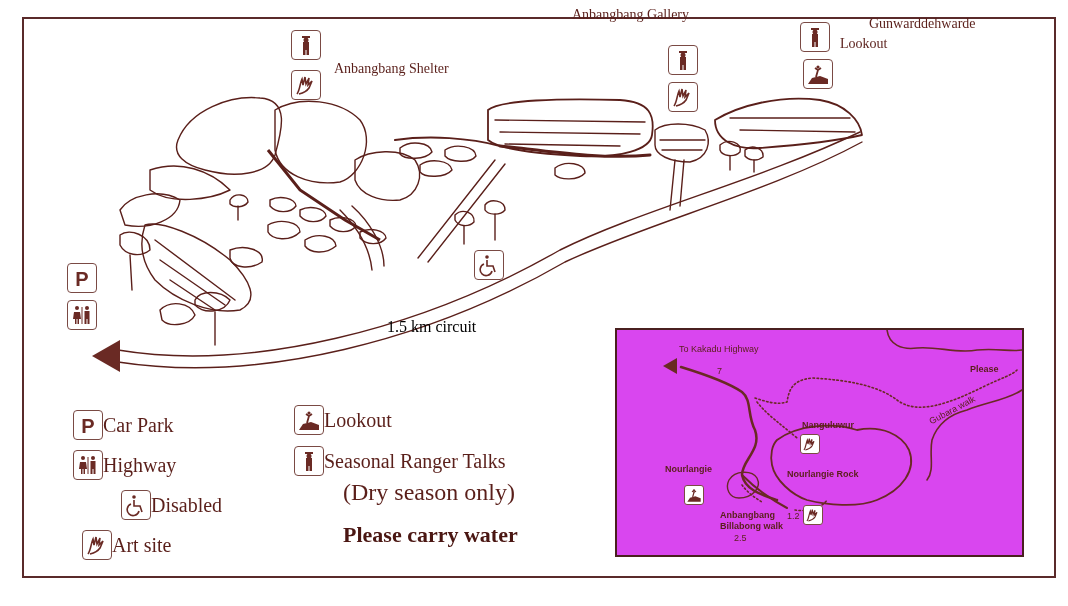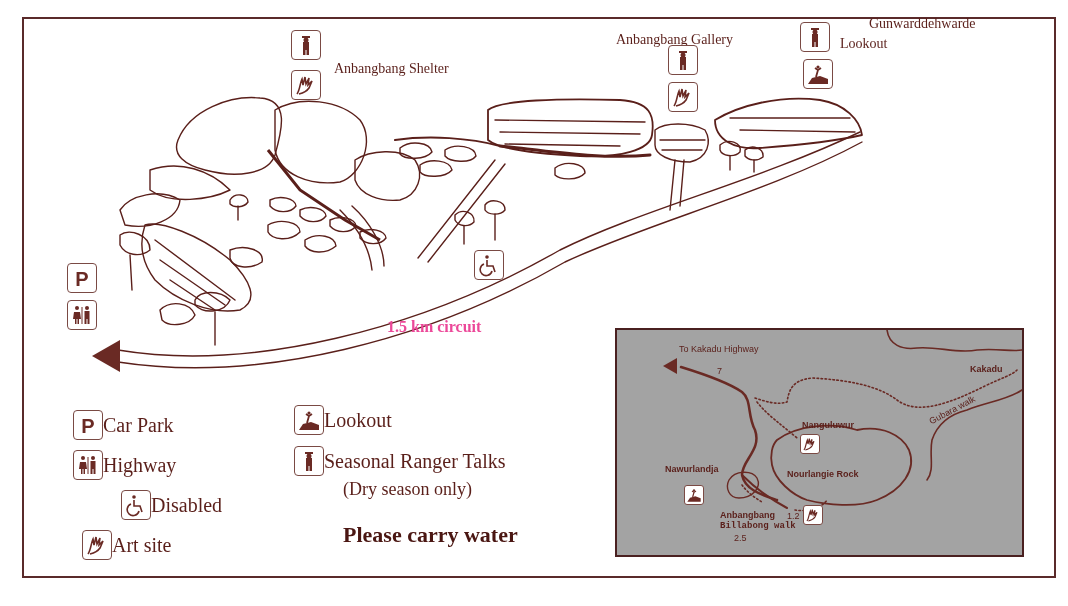--- a/index.html
+++ b/index.html
@@ -9,25 +9,25 @@
            border: 2px solid #5a2a2a; box-sizing: border-box; }
   .map-svg { position: absolute; left: 0; top: 0; width: 1068px; height: 606px; }
   .lbl { position: absolute; font-size: 14px; color: #5a1f1a; white-space: nowrap; line-height: 16px; }
   .icon-box { position: absolute; width: 30px; height: 30px; border: 1.5px solid #7a4a44;
               border-radius: 4px; box-sizing: border-box; background: #fff;
               display: flex; align-items: center; justify-content: center; }
   .icon-box svg { width: 24px; height: 24px; }
   .legend-item { position: absolute; display: flex; align-items: center; }
   .legend-item .icon-box { position: static; }
   .legend-text { font-size: 20px; color: #5a1f1a; margin-left: 0; line-height: 22px; }
-  .legend-sub { position: absolute; font-size: 18px; color: #5a1f1a; }
+  .legend-sub { position: absolute; font-size: 24px; color: #5a1f1a; }
   .warn { position: absolute; font-size: 22px; font-weight: bold; color: #4a1612; }
-  .circuit { position: absolute; font-size: 16px; font-weight: bold; color: #ec4899; }
+  .circuit { position: absolute; font-size: 16px; font-weight: normal; color: #000000; }
   .inset { position: absolute; left: 615px; top: 328px; width: 409px; height: 229px;
-           border: 2px solid #4a2020; box-sizing: border-box; background: #a3a3a3; padding-left: 28px; }
+           border: 2px solid #4a2020; box-sizing: border-box; background: #d946ef; padding-left: 28px; }
   .inset-lbl { position: absolute; font-family: "Liberation Sans", "DejaVu Sans", sans-serif;
                font-size: 9px; color: #5a1f1a; white-space: nowrap; }
   .inset-lbl.b { font-weight: bold; }
   .small-icon { position: absolute; width: 20px; height: 20px; border: 1px solid #7a4a44;
                 border-radius: 3px; box-sizing: border-box; background: #fff;
                 display: flex; align-items: center; justify-content: center; }
   .small-icon svg { width: 16px; height: 16px; }
 </style>
 </head>
 <body>
@@ -120,21 +120,21 @@
       <rect x="12.5" y="17" width="2.5" height="5" fill="#6a2a24"></rect>
     </svg>
 </div>
 <div class="icon-box" style="left:291px; top:70px;">
   <svg viewBox="0 0 24 24">
       <path d="M3 21 C6 17,6 10,8 6 L9 12 L11 4 L12 11 L15 5 L14 12 L18 8 L15 15 C13 18,9 20,5 21" fill="none" stroke="#6a2a24" stroke-width="1.6"></path>
     </svg>
 </div>
 <div class="lbl" style="left:334px; top:61px;">Anbangbang Shelter</div>
 
-<div class="lbl" style="left:572px; top:32px;margin-left:44px;">Anbangbang Gallery</div>
+<div class="lbl" style="left:572px; top:7px;">Anbangbang Gallery</div>
 <div class="icon-box" style="left:668px; top:45px;">
   <svg viewBox="0 0 24 24">
       <rect x="8" y="3" width="8" height="2" fill="#6a2a24"></rect>
       <circle cx="12" cy="7" r="2.5" fill="#6a2a24"></circle>
       <rect x="9" y="9" width="6" height="8" fill="#6a2a24"></rect>
       <rect x="9" y="17" width="2.5" height="5" fill="#6a2a24"></rect>
       <rect x="12.5" y="17" width="2.5" height="5" fill="#6a2a24"></rect>
     </svg>
 </div>
 <div class="icon-box" style="left:668px; top:82px;">
@@ -278,39 +278,39 @@
     <g fill="none" stroke="#6a2a24" stroke-width="1.6" stroke-dasharray="1.5 2.5" stroke-linecap="round">
       <path d="M138 68 C 150 72, 160 75, 170 72 C 172 60, 175 50, 195 48 C 230 50, 260 55, 280 70 C 300 85, 330 75, 370 55 C 385 48, 395 45, 400 40"></path>
       <path d="M140 72 C 150 85, 165 95, 180 108"></path>
       <path d="M125 155 C 130 162, 138 168, 145 172"></path>
       <path d="M178 180 C 190 182, 205 178, 210 170"></path>
     </g>
     <polygon points="46,36 60,28 60,44" fill="#6a2a24"></polygon>
   </svg>
   <div class="inset-lbl" style="left:62px; top:14px;">To Kakadu Highway</div>
   <div class="inset-lbl" style="left:100px; top:36px;">7</div>
-  <div class="inset-lbl b" style="left:353px; top:34px;">Kakadu</div>
+  <div class="inset-lbl b" style="left:353px; top:34px;">Please</div>
   <div class="inset-lbl" style="left:310px; top:75px; transform:rotate(-28deg);">Gubara walk</div>
   <div class="inset-lbl b" style="left:185px; top:90px;">Nanguluwur</div>
   <div class="small-icon" style="left:183px; top:104px;">
     <svg viewBox="0 0 24 24">
         <path d="M3 21 C6 17,6 10,8 6 L9 12 L11 4 L12 11 L15 5 L14 12 L18 8 L15 15 C13 18,9 20,5 21" fill="none" stroke="#6a2a24" stroke-width="1.8"></path>
       </svg>
   </div>
   <div class="inset-lbl b" style="left:170px; top:139px;">Nourlangie Rock</div>
-  <div class="inset-lbl b" style="left:48px; top:134px;">Nawurlandja</div>
+  <div class="inset-lbl b" style="left:48px; top:134px;">Nourlangie</div>
   <div class="small-icon" style="left:67px; top:155px;">
     <svg viewBox="0 0 24 24">
         <path d="M2 22 L6 16 L14 14 L22 17 L22 22 Z" fill="#6a2a24"></path>
         <path d="M10 15 L12 8 L15 6 M12 8 L9 6" stroke="#6a2a24" stroke-width="1.8" fill="none"></path>
         <circle cx="12" cy="5" r="1.6" fill="#6a2a24"></circle>
       </svg>
   </div>
   <div class="inset-lbl b" style="left:103px; top:180px;">Anbangbang</div>
-  <div class="inset-lbl b" style="left:103px; top:191px;font-family:Liberation Mono, monospace;">Billabong walk</div>
+  <div class="inset-lbl b" style="left:103px; top:191px;">Billabong walk</div>
   <div class="inset-lbl" style="left:117px; top:203px;">2.5</div>
   <div class="inset-lbl" style="left:170px; top:181px;">1.2</div>
   <div class="small-icon" style="left:186px; top:175px;">
     <svg viewBox="0 0 24 24">
         <path d="M3 21 C6 17,6 10,8 6 L9 12 L11 4 L12 11 L15 5 L14 12 L18 8 L15 15 C13 18,9 20,5 21" fill="none" stroke="#6a2a24" stroke-width="1.8"></path>
       </svg>
   </div>
 </div>
 
 </body></html>

